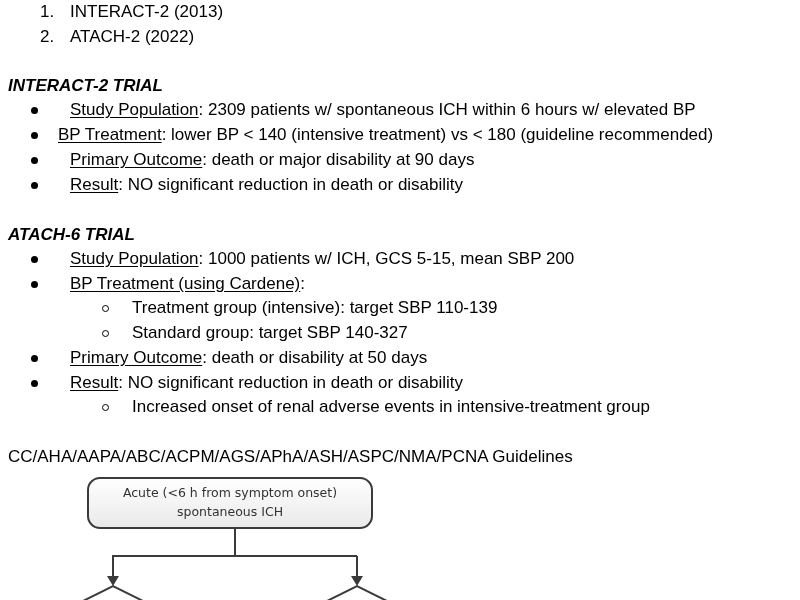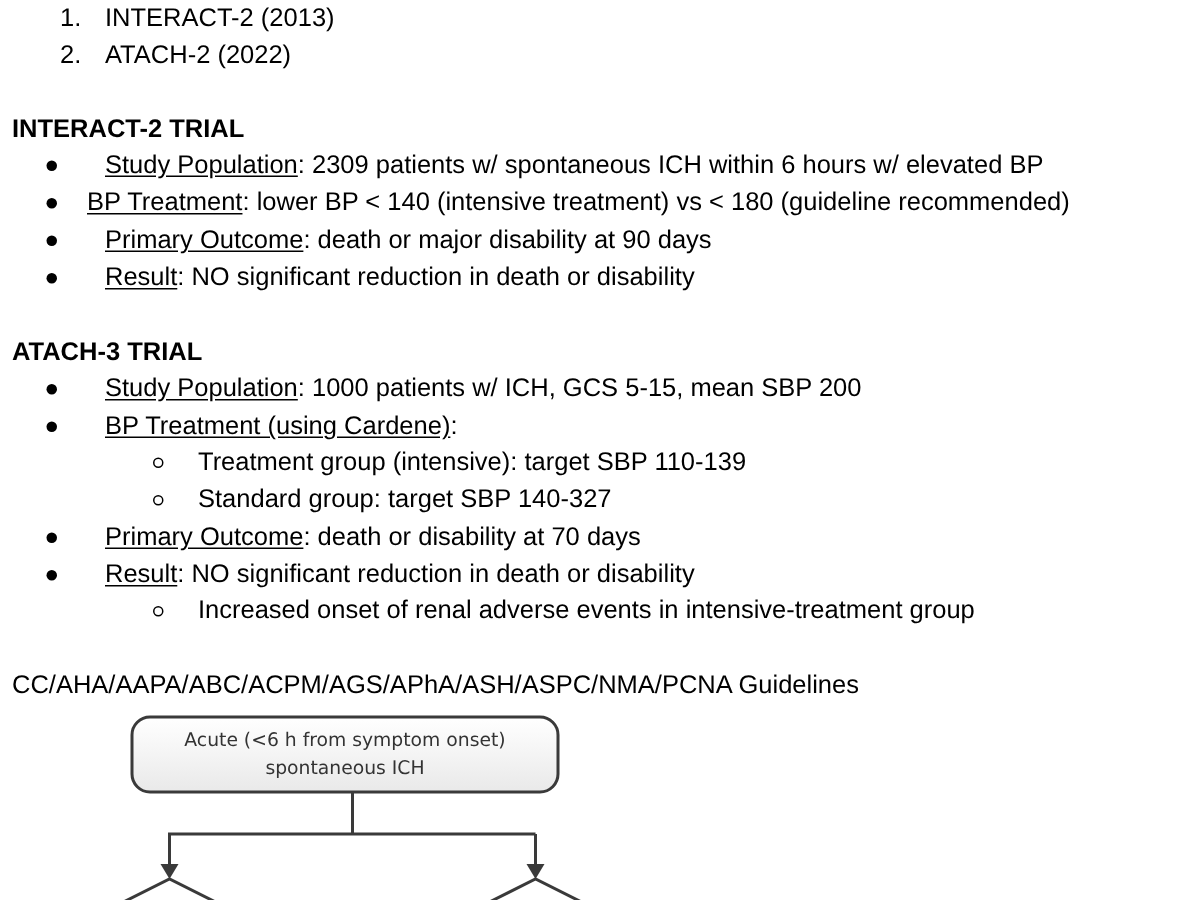--- a/index.html
+++ b/index.html
@@ -2,21 +2,21 @@
 <html><head>
 <meta charset="utf-8">
 <style>
   html, body { margin:0; padding:0; }
   body {
     width:800px; height:600px; overflow:hidden; background:#ffffff; position:relative;
     font-family:"Liberation Sans", sans-serif; color:#000; font-size:17px;
   }
   .line { position:absolute; white-space:nowrap; line-height:20px; }
   .num { position:absolute; }
-  .bold { font-weight:bold; }
+  .bold { font-weight:bold;font-style:italic; }
   .u { text-decoration:underline; text-underline-offset:2px; }
   .dot { position:absolute; width:7px; height:7px; border-radius:50%; background:#000; }
   .circ { position:absolute; width:5px; height:5px; border-radius:50%; border:1.2px solid #000; background:#fff; }
   .flow { position:absolute; left:0; top:470px; }
   .box-text { font-family:"DejaVu Sans", sans-serif; font-size:12.5px; fill:#333; }
 </style>
 </head>
 <body>
 
 <div>
@@ -53,21 +53,21 @@
   </div>
   <div class="line" style="left:0; top:175px; width:800px;">
     <span class="dot" style="left:31px; top:7px;"></span>
     <span style="position:absolute; left:70px;">
       <span class="u">Result</span><span>: NO significant reduction in death or disability</span>
     </span>
   </div>
 </div>
 
 <div>
-  <div class="line bold" style="left:8px; top:225px;">ATACH-3 TRIAL</div>
+  <div class="line bold" style="left:8px; top:225px;">ATACH-6 TRIAL</div>
 
   <div class="line" style="left:0; top:249px; width:800px;">
     <span class="dot" style="left:31px; top:7px;"></span>
     <span style="position:absolute; left:70px;">
       <span class="u">Study Population</span><span>: 1000 patients w/ ICH, GCS 5-15, mean SBP 200</span>
     </span>
   </div>
   <div class="line" style="left:0; top:274px; width:800px;">
     <span class="dot" style="left:31px; top:7px;"></span>
     <span style="position:absolute; left:70px;">
@@ -78,21 +78,21 @@
     <span class="circ" style="left:102px; top:7px;"></span>
     <span style="position:absolute; left:132px;">Treatment group (intensive): target SBP 110-139</span>
   </div>
   <div class="line" style="left:0; top:323px; width:800px;">
     <span class="circ" style="left:102px; top:7px;"></span>
     <span style="position:absolute; left:132px;">Standard group: target SBP 140-327</span>
   </div>
   <div class="line" style="left:0; top:348px; width:800px;">
     <span class="dot" style="left:31px; top:7px;"></span>
     <span style="position:absolute; left:70px;">
-      <span class="u">Primary Outcome</span><span>: death or disability at 70 days</span>
+      <span class="u">Primary Outcome</span><span>: death or disability at 50 days</span>
     </span>
   </div>
   <div class="line" style="left:0; top:373px; width:800px;">
     <span class="dot" style="left:31px; top:7px;"></span>
     <span style="position:absolute; left:70px;">
       <span class="u">Result</span><span>: NO significant reduction in death or disability</span>
     </span>
   </div>
   <div class="line" style="left:0; top:397px; width:800px;">
     <span class="circ" style="left:102px; top:7px;"></span>

